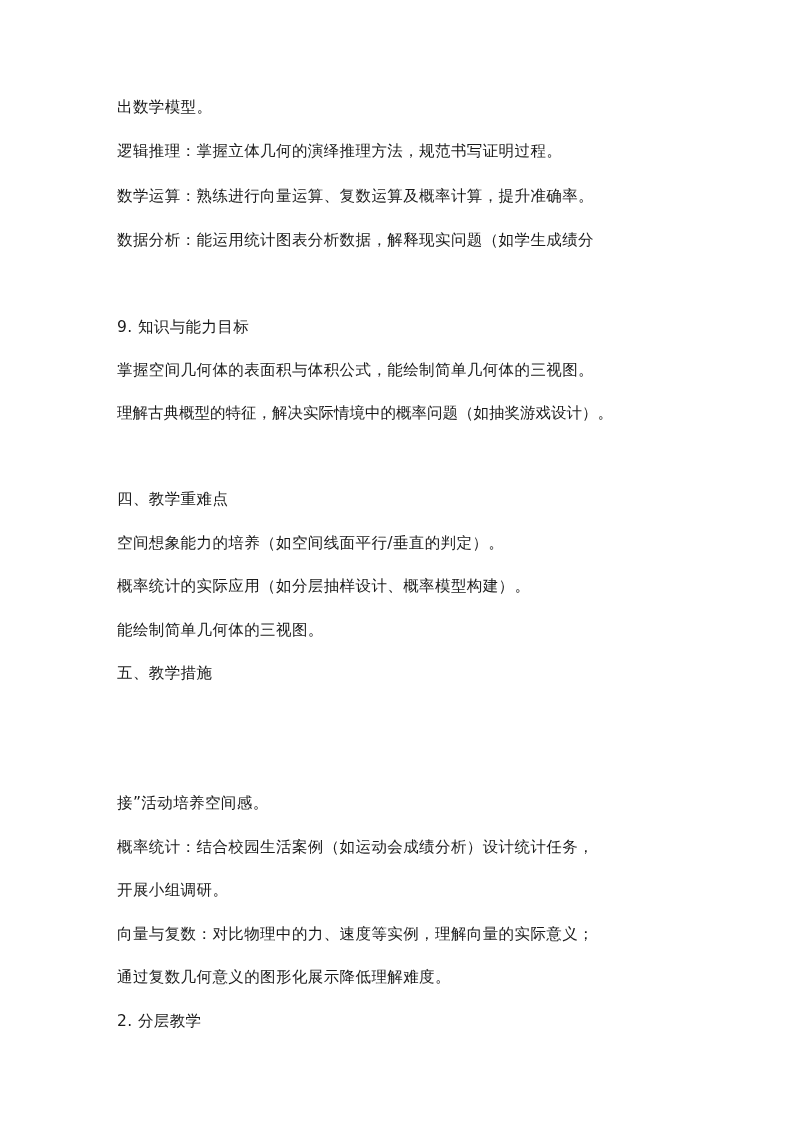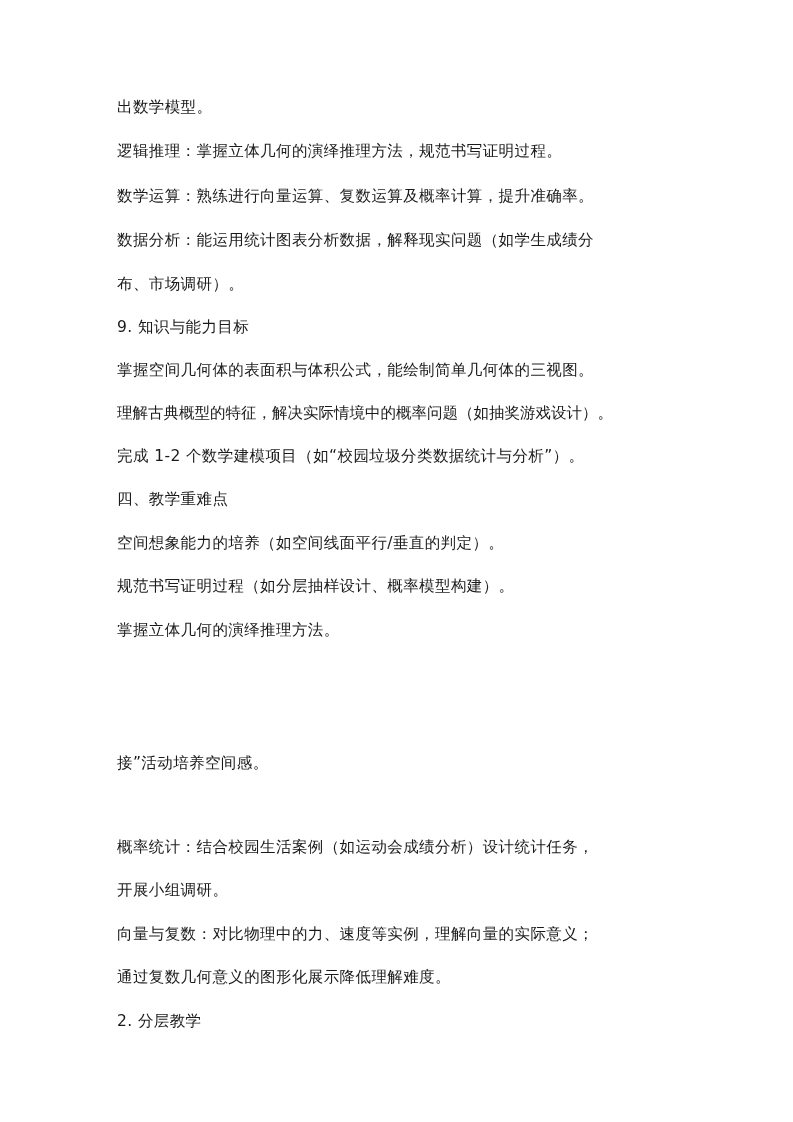--- a/index.html
+++ b/index.html
@@ -33,28 +33,27 @@
     }
   </style>
 </head>
 <body>
 
 <div class="page">
   <div class="line" style="top:97px">出数学模型。</div>
   <div class="line" style="top:141px">逻辑推理：掌握立体几何的演绎推理方法，规范书写证明过程。</div>
   <div class="line" style="top:186px">数学运算：熟练进行向量运算、复数运算及概率计算，提升准确率。</div>
   <div class="line" style="top:230px">数据分析：能运用统计图表分析数据，解释现实问题（如学生成绩分</div>
-  <div class="line" style="top:274px">布、市场调研）。</div>
   <div class="line" style="top:317px">9.  知识与能力目标</div>
   <div class="line" style="top:403px;letter-spacing:0px">理解古典概型的特征，解决实际情境中的概率问题（如抽奖游戏设计）。</div>
   <div class="line" style="top:360px">掌握空间几何体的表面积与体积公式，能绘制简单几何体的三视图。</div>
-  <div class="line" style="top:446px">完成 1-2 个数学建模项目（如“校园垃圾分类数据统计与分析”）。</div>
   <div class="line" style="top:533px">空间想象能力的培养（如空间线面平行/垂直的判定）。</div>
   <div class="line" style="top:489px">四、教学重难点</div>
-  <div class="line" style="top:576px">规范书写证明过程（如分层抽样设计、概率模型构建）。</div>
-  <div class="line" style="top:620px">掌握立体几何的演绎推理方法。</div>
-  <div class="line" style="top:753px">接”活动培养空间感。</div>
+  <div class="line" style="top:576px">概率统计的实际应用（如分层抽样设计、概率模型构建）。</div>
+  <div class="line" style="top:620px">能绘制简单几何体的三视图。</div>
+  <div class="line" style="top:663px">五、教学措施</div>
+  <div class="line" style="top:793px">接”活动培养空间感。</div>
   <div class="line" style="top:837px">概率统计：结合校园生活案例（如运动会成绩分析）设计统计任务，</div>
   <div class="line" style="top:880px">开展小组调研。</div>
   <div class="line" style="top:967px">通过复数几何意义的图形化展示降低理解难度。</div>
   <div class="line" style="top:924px">向量与复数：对比物理中的力、速度等实例，理解向量的实际意义；</div>
   <div class="line" style="top:1011px">2.  分层教学</div>
 </div>
 
 </body></html>

